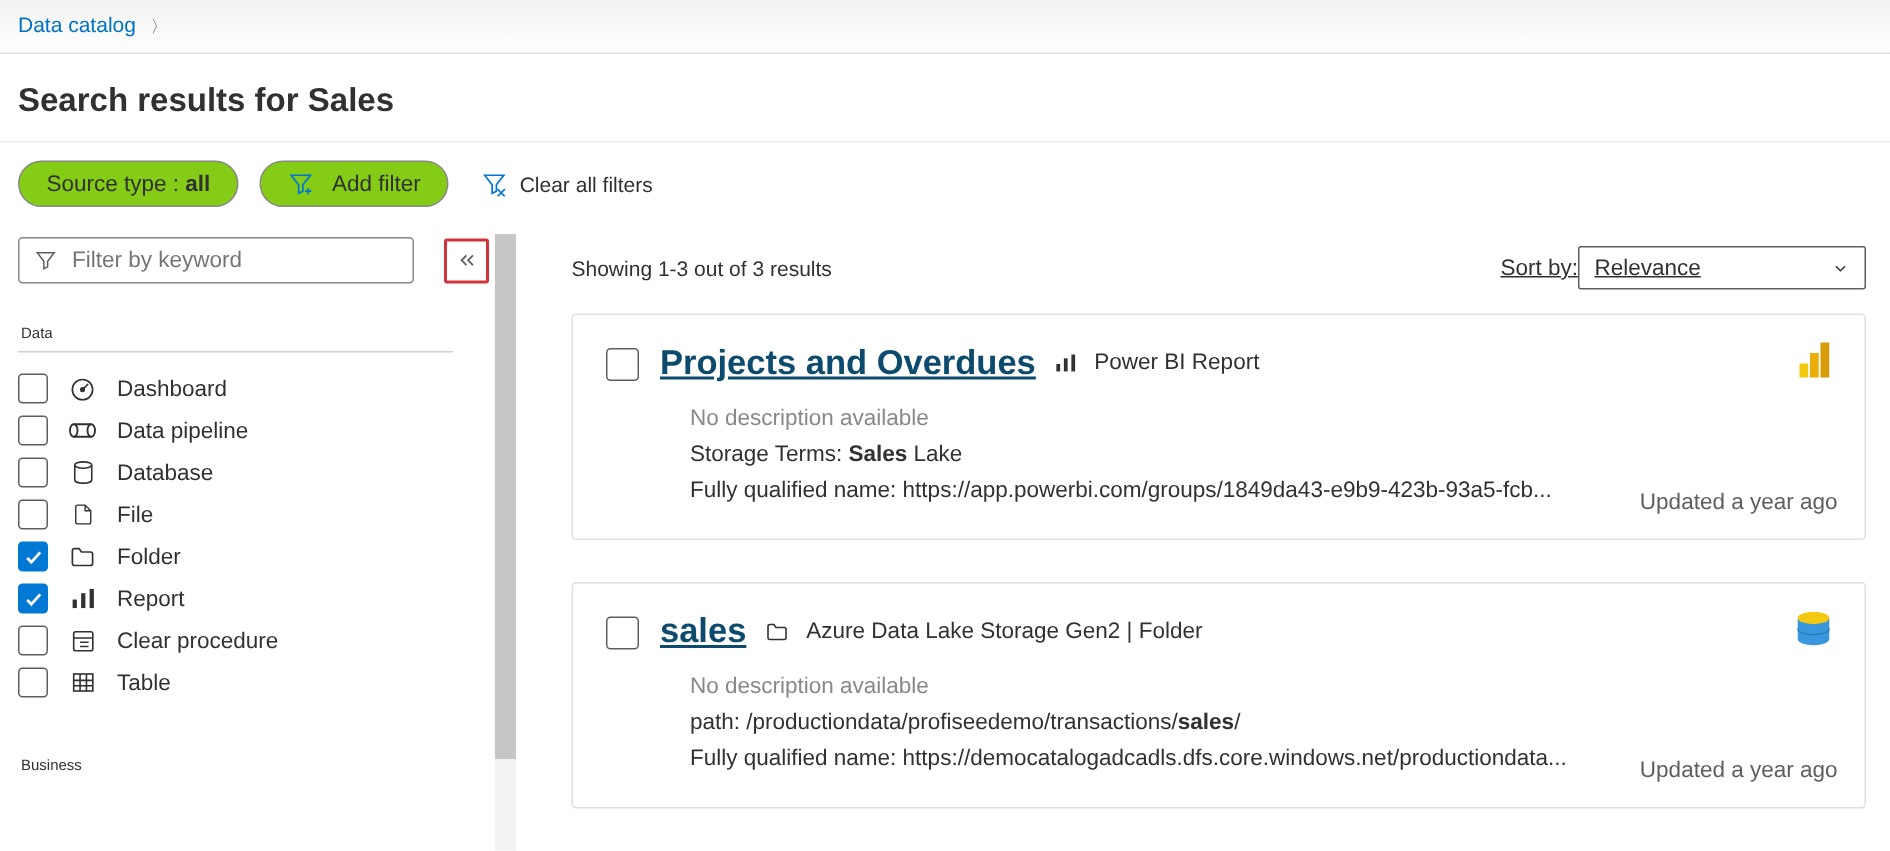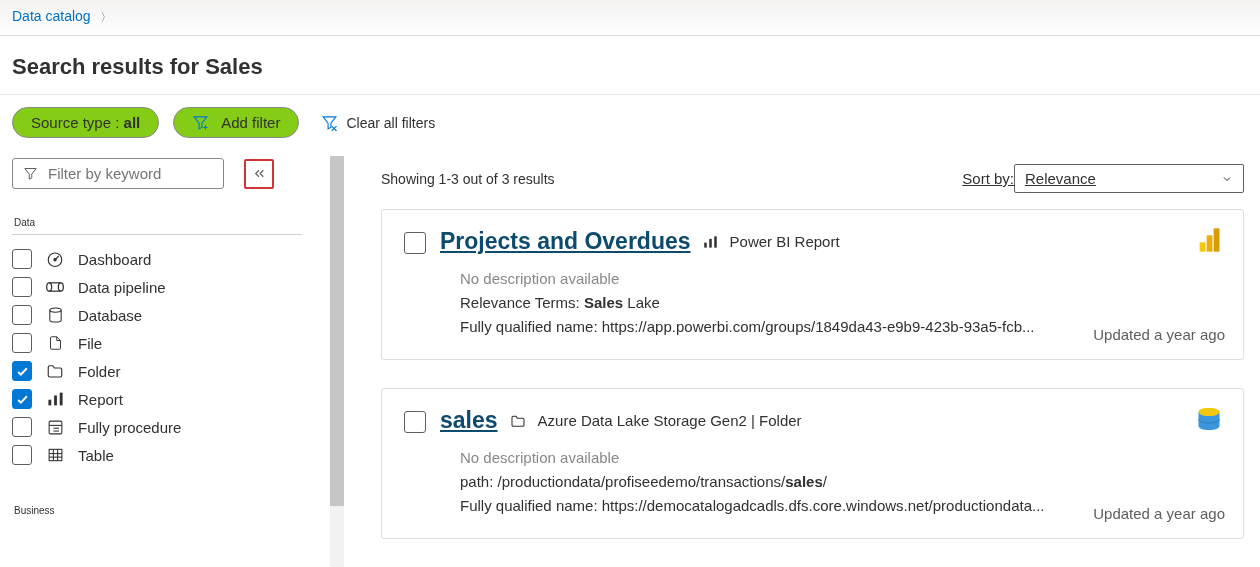--- a/index.html
+++ b/index.html
@@ -83,21 +83,21 @@
     display:flex; align-items:center; gap: 14px;
     margin-top:2px;
   }
   .filter-input {
     display:flex;
     align-items:center;
     gap:10px;
     border:1px solid #8a8886;
     border-radius:3px;
     padding:6px 10px;
-    width: 212px;
+    width: 264px;
   }
   .filter-input input {
     border:none; outline:none; flex:1; font-size:15px; color:#605e5c;
     background:transparent;
   }
   .collapse-btn {
     width:30px; height:30px;
     border:2px solid #d13438;
     border-radius:2px;
     display:flex; align-items:center; justify-content:center;
@@ -172,21 +172,21 @@
     display:flex;
     justify-content:space-between;
     align-items:center;
     padding: 6px 16px 16px 0;
   }
   .sort-wrap { display:flex; align-items:center; gap:0; font-size:15px;text-decoration:underline; }
   .sort-select {
     border:1px solid #605e5c;
     border-radius:2px;
     padding:5px 10px;
-    width:230px;
+    width:192px;
     display:flex; justify-content:space-between; align-items:center;
     font-size:15px;
   }
 
   .result-card {
     border:1px solid #e1dfdd;
     border-radius:3px;
     margin: 0 16px 28px 0;
     padding: 18px 22px 20px 22px;
     position:relative;
@@ -374,21 +374,21 @@
     <div class="filter-item">
       <span class="chk"></span>
       <span class="fi-icon">
         <svg width="17" height="17" viewBox="0 0 24 24" fill="none" stroke="#323130" stroke-width="1.5">
             <rect x="3" y="3" width="18" height="18" rx="2"></rect>
             <line x1="3" y1="9" x2="21" y2="9"></line>
             <line x1="9" y1="13" x2="17" y2="13"></line>
             <line x1="9" y1="17" x2="17" y2="17"></line>
           </svg>
       </span>
-      <span>Fully procedure</span>
+      <span>Clear procedure</span>
     </div>
 
     <div class="filter-item">
       <span class="chk"></span>
       <span class="fi-icon">
         <svg width="17" height="16" viewBox="0 0 24 22" fill="none" stroke="#323130" stroke-width="1.5">
             <rect x="3" y="3" width="18" height="16"></rect>
             <line x1="3" y1="9" x2="21" y2="9"></line>
             <line x1="3" y1="14" x2="21" y2="14"></line>
             <line x1="9" y1="3" x2="9" y2="19"></line>
@@ -431,21 +431,21 @@
                 <rect x="2" y="12" width="4" height="8"></rect>
                 <rect x="10" y="6" width="4" height="14"></rect>
                 <rect x="18" y="2" width="4" height="18"></rect>
               </svg>
           </span>
           <span class="result-type">Power BI Report</span>
         </div>
       </div>
       <div class="result-body">
         <div class="muted">No description available</div>
-        <div><span>Relevance Terms: </span><b>Sales</b><span> Lake</span></div>
+        <div><span>Storage Terms: </span><b>Sales</b><span> Lake</span></div>
         <div>Fully qualified name: https://app.powerbi.com/groups/1849da43-e9b9-423b-93a5-fcb...</div>
       </div>
       <div class="result-tr">
         <svg width="28" height="28" viewBox="0 0 24 24">
             <rect x="4" y="14" width="5" height="8" fill="#f2c811"></rect>
             <rect x="10" y="8" width="5" height="14" fill="#eaae0b"></rect>
             <rect x="16" y="2" width="5" height="20" fill="#d89b0a"></rect>
           </svg>
       </div>
       <div class="result-br">Updated a year ago</div>

